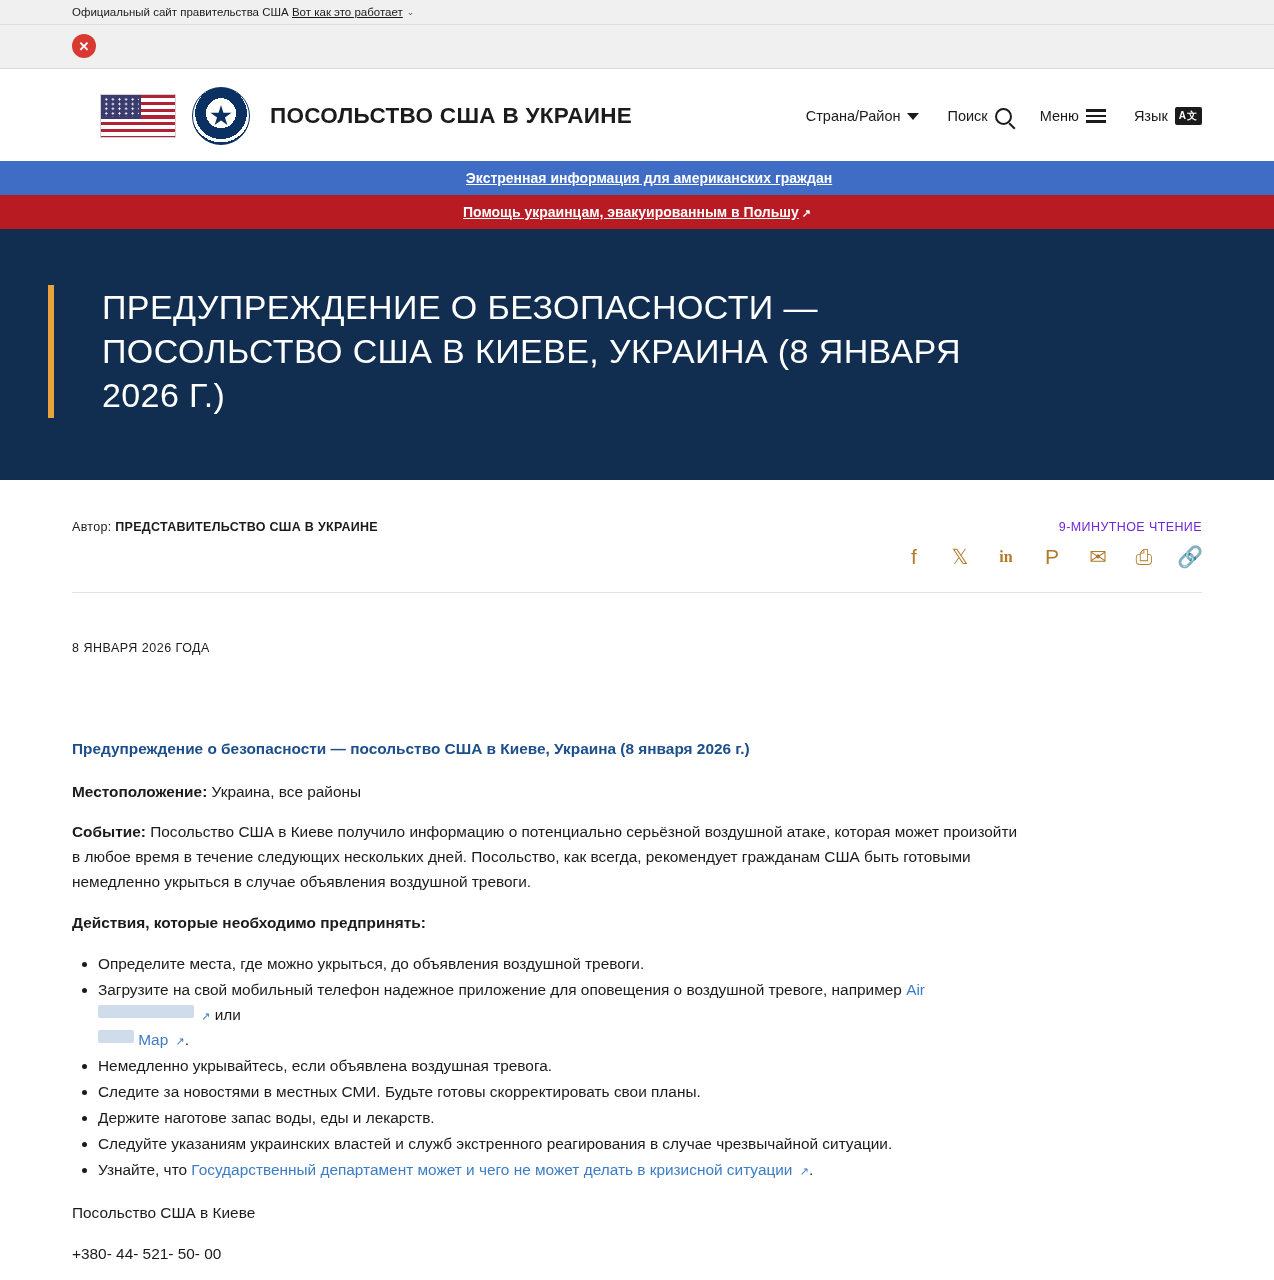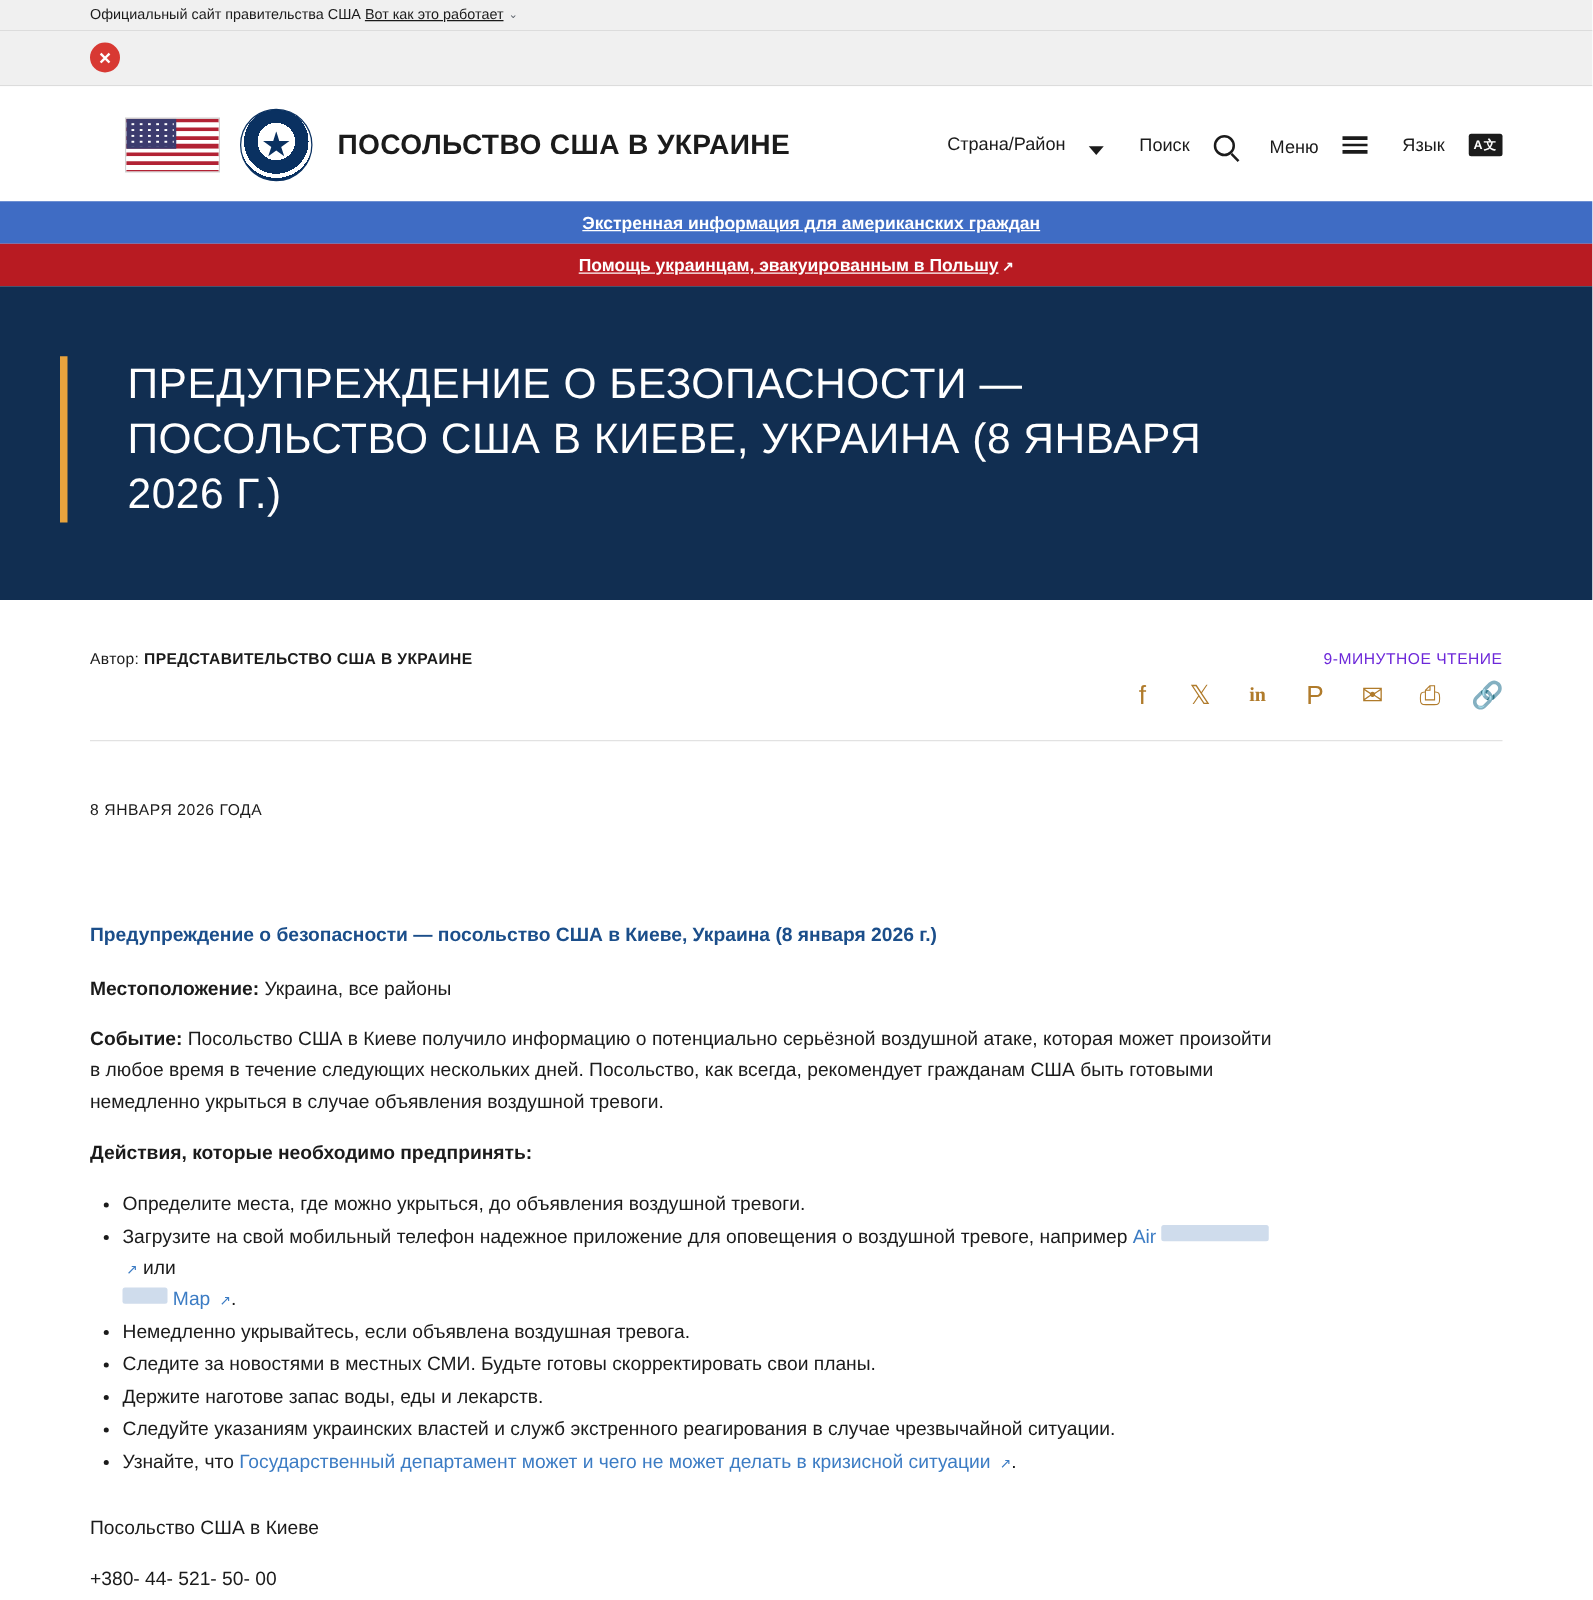--- a/index.html
+++ b/index.html
@@ -109,21 +109,21 @@
     color: #1b1b1b;
     margin-left: 4px;
   }
   .masthead .right {
     margin-left: auto;
     padding-right: 72px;
     display: flex; align-items: center; gap: 28px;
     font-size: 14.5px;
     color: #1b1b1b;
   }
-  .mh-item { display:flex; align-items:flex-end; gap:19px; cursor: pointer; }
+  .mh-item { display:flex; align-items:center; gap:7px; cursor: pointer; }
   .tri-down {
     width: 0; height: 0;
     border-left: 6px solid transparent;
     border-right: 6px solid transparent;
     border-top: 7px solid #1b1b1b;
   }
   .search-glyph {
     width:17px;height:17px;border:2px solid #1b1b1b;border-radius:50%;
     position:relative; display:inline-block;
   }
@@ -204,21 +204,21 @@
     padding: 82px 72px 40px 72px;
     max-width: 1090px;
     font-size: 15.4px;
     line-height: 1.62;
   }
   .content p { margin: 0 0 16px 0; }
   .content .lead { color:#1b4e8a; font-weight:bold; margin-bottom: 18px; }
   .content b { font-weight: bold; }
   .content a { color:#3c7cc4; text-decoration: none; }
   .content a.plain { color:#3c7cc4; }
-  .content ul { margin: 4px 0 28px 0; padding-left: 26px; }
+  .content ul { margin: 4px 0 18px 0; padding-left: 26px; }
   .content li { margin: 0 0 1px 0; }
   .redact {
     display:inline-block;
     background:#cfdcec;
     border-radius:2px;
     color: transparent;
     user-select:none;
     vertical-align: -2px;
   }
   .section-head { font-weight:bold; margin: 18px 0 10px 0; }
@@ -327,21 +327,21 @@
   <p class="lead">Предупреждение о безопасности — посольство США в Киеве, Украина (8 января 2026 г.)</p>
 
   <p><b>Местоположение:</b><span> Украина, все районы</span></p>
 
   <p><b>Событие:</b><span> Посольство США в Киеве получило информацию о потенциально серьёзной воздушной атаке, которая может произойти в любое время в течение следующих нескольких дней. Посольство, как всегда, рекомендует гражданам США быть готовыми немедленно укрыться в случае объявления воздушной тревоги.</span></p>
 
   <p class="section-head">Действия, которые необходимо предпринять:</p>
 
   <ul>
     <li>Определите места, где можно укрыться, до объявления воздушной тревоги.</li>
-    <li><span>Загрузите на свой мобильный телефон надежное приложение для оповещения о воздушной тревоге, например </span><a href="#" class="plain">Air</a> <span class="redact" style="width:86px;height:13px;">xxxxxxxx</span> <span class="ext-ico" style="color:#3c7cc4">↗</span><span> или</span><br>
+    <li><span>Загрузите на свой мобильный телефон надежное приложение для оповещения о воздушной тревоге, например </span><a href="#" class="plain">Air</a> <span class="redact" style="width:96px;height:13px;">xxxxxxxx</span> <span class="ext-ico" style="color:#3c7cc4">↗</span><span> или</span><br>
       <span class="redact" style="width:36px;height:13px;">xxxx</span> <a href="#" class="plain">Map</a> <span class="ext-ico" style="color:#3c7cc4">↗</span>.
     </li>
     <li>Немедленно укрывайтесь, если объявлена воздушная тревога.</li>
     <li>Следите за новостями в местных СМИ. Будьте готовы скорректировать свои планы.</li>
     <li>Держите наготове запас воды, еды и лекарств.</li>
     <li>Следуйте указаниям украинских властей и служб экстренного реагирования в случае чрезвычайной ситуации.</li>
     <li><span>Узнайте, что </span><a href="#" class="plain">Государственный департамент может и чего не может делать в кризисной ситуации</a> <span class="ext-ico" style="color:#3c7cc4">↗</span><span>.</span></li>
   </ul>
 
 

